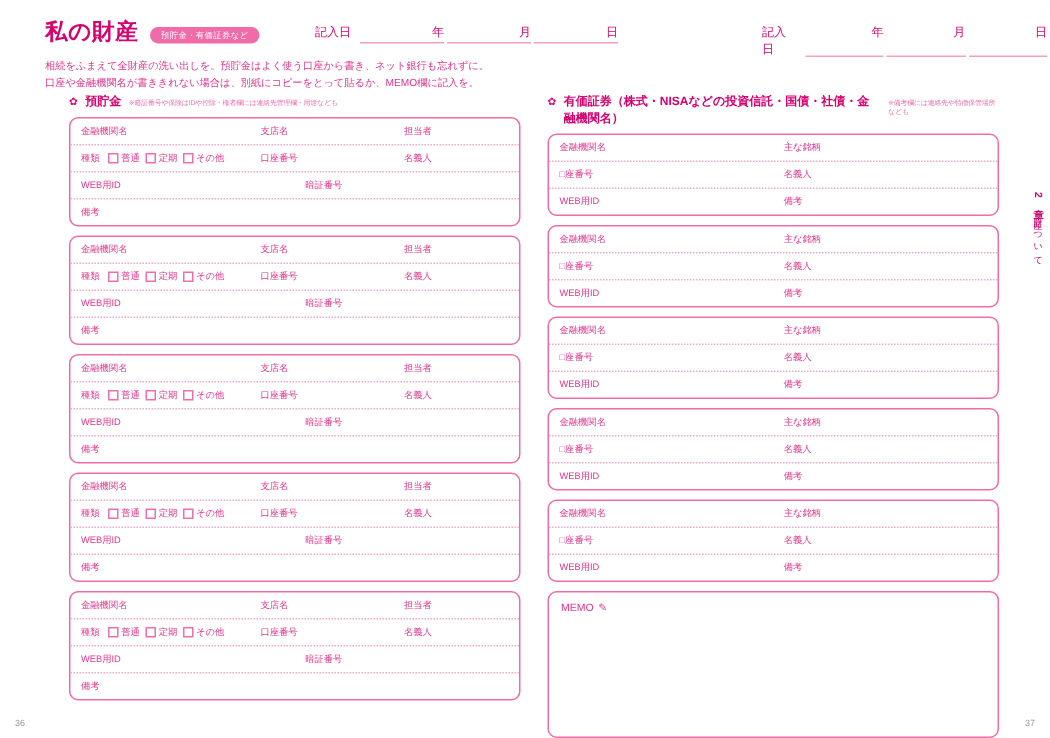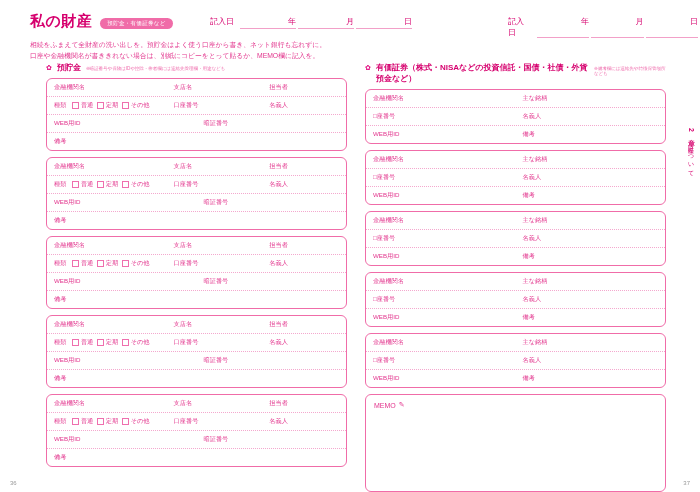--- a/index.html
+++ b/index.html
@@ -339,21 +339,21 @@
     <div class="row">
       <div class="cell c-full">備考</div>
     </div>
           </div>
         </div>
     </div>
 
     <div class="col">
       <div class="sec-head">
         <span class="sec-star">✿</span>
-        <span class="sec-title">有価証券（株式・NISAなどの投資信託・国債・社債・外貨預金など）</span>
+        <span class="sec-title">有価証券（株式・NISAなどの投資信託・国債・社債・金融機関名）</span>
         <span class="sec-note">※備考欄には連絡先や特徴保管場所なども</span>
       </div>
       <div id="right-cards">
           <div class="card">
     <div class="row">
       <div class="cell c-half">金融機関名</div>
       <div class="cell c-half">主な銘柄</div>
     </div>
     <div class="row">
       <div class="cell c-half">□座番号</div>

